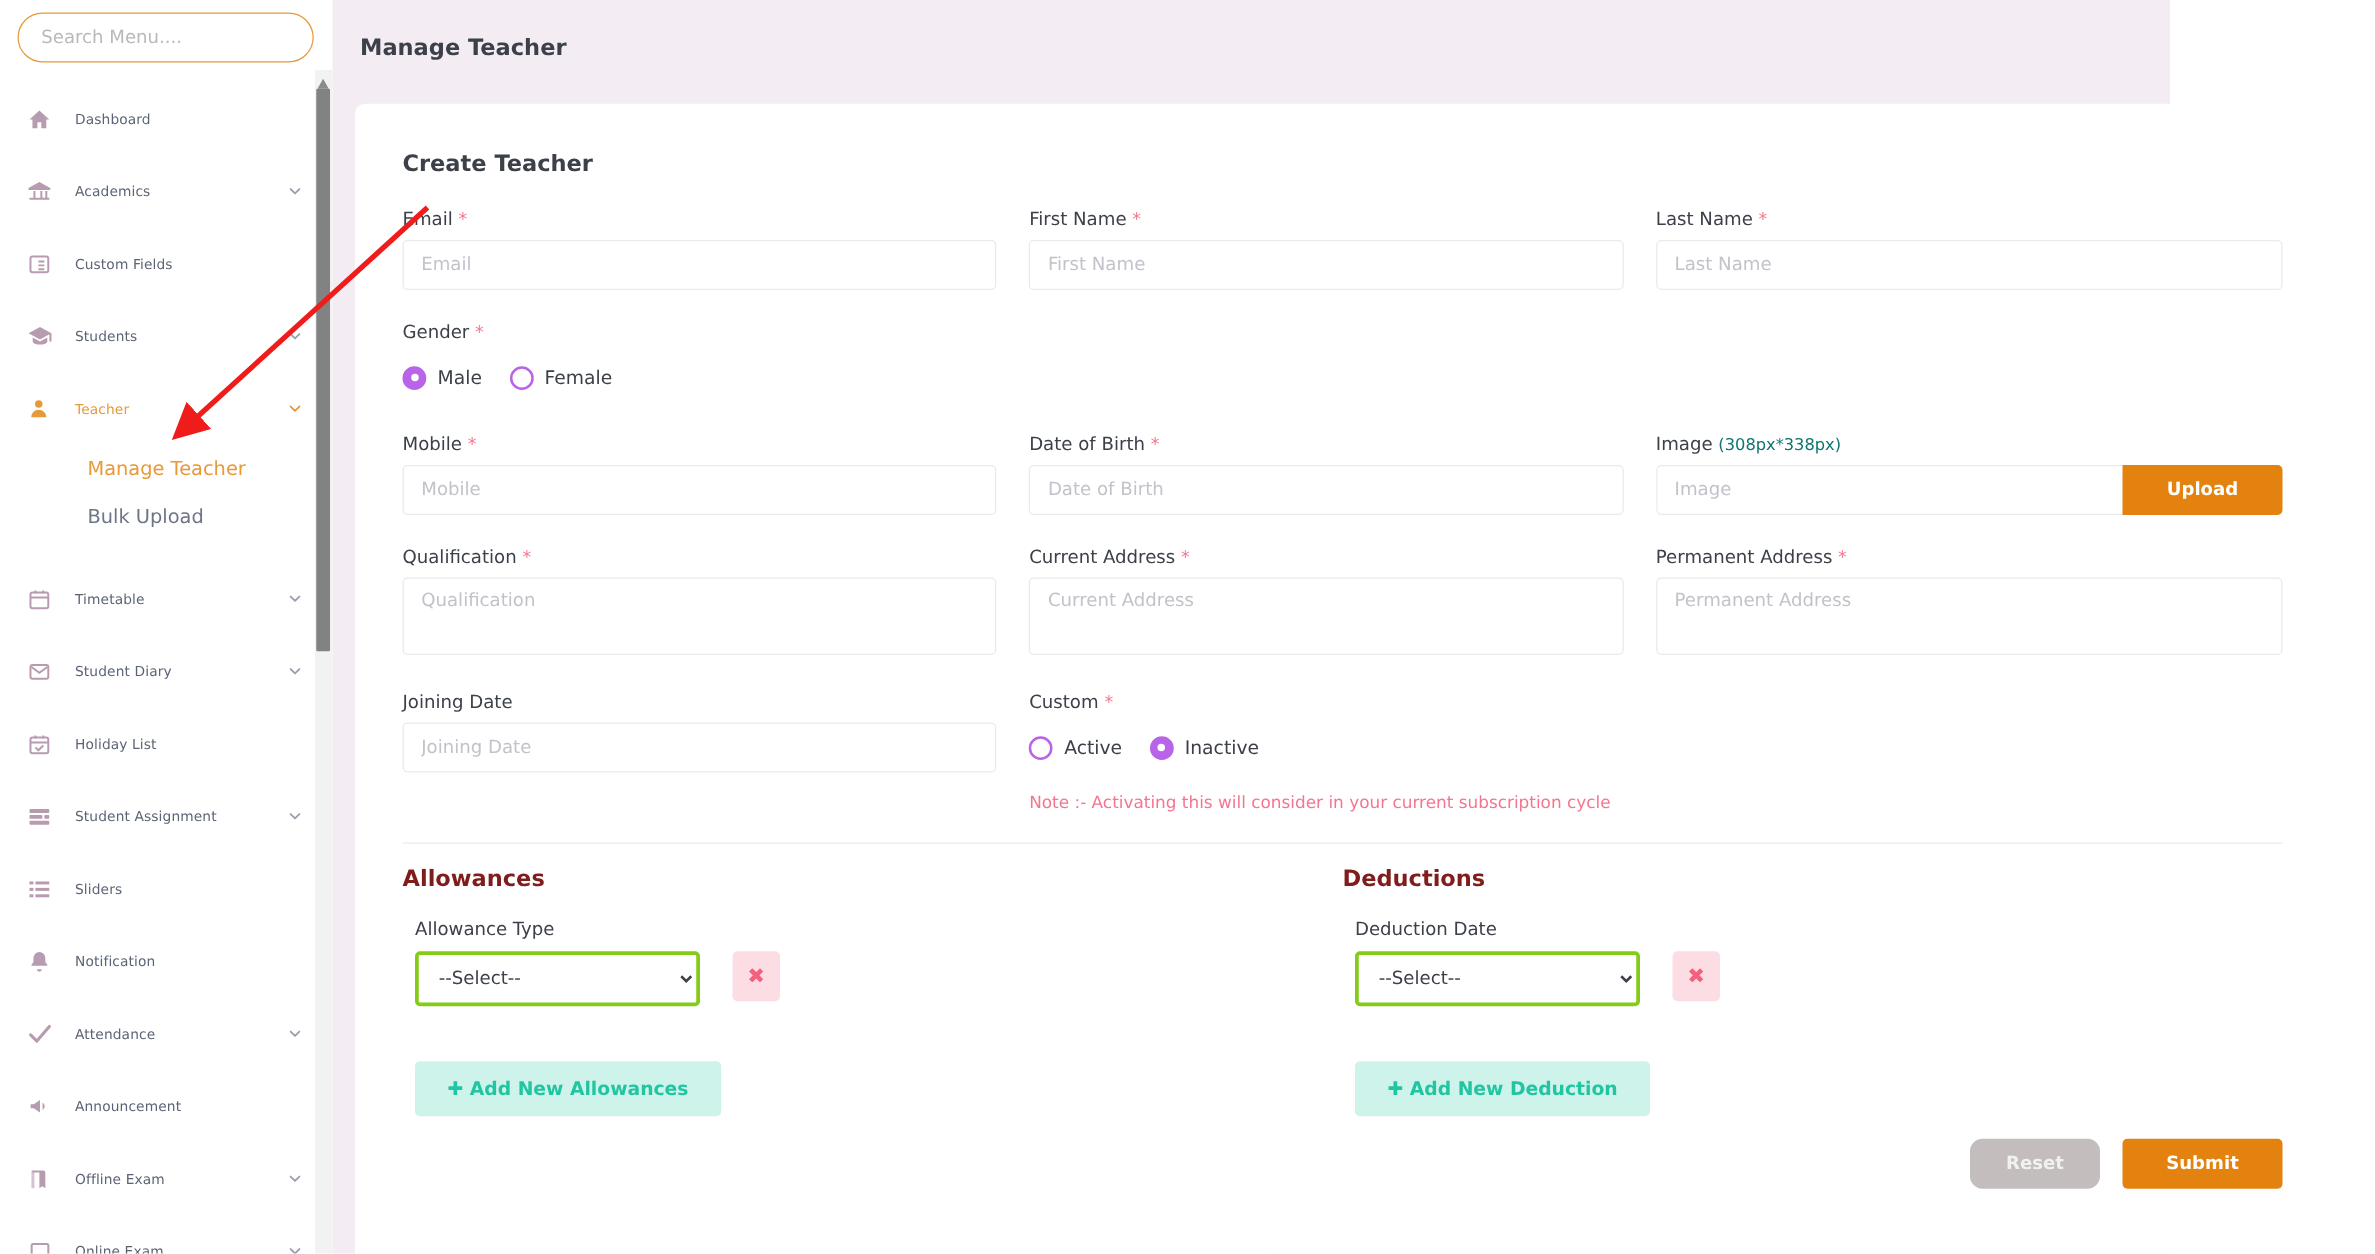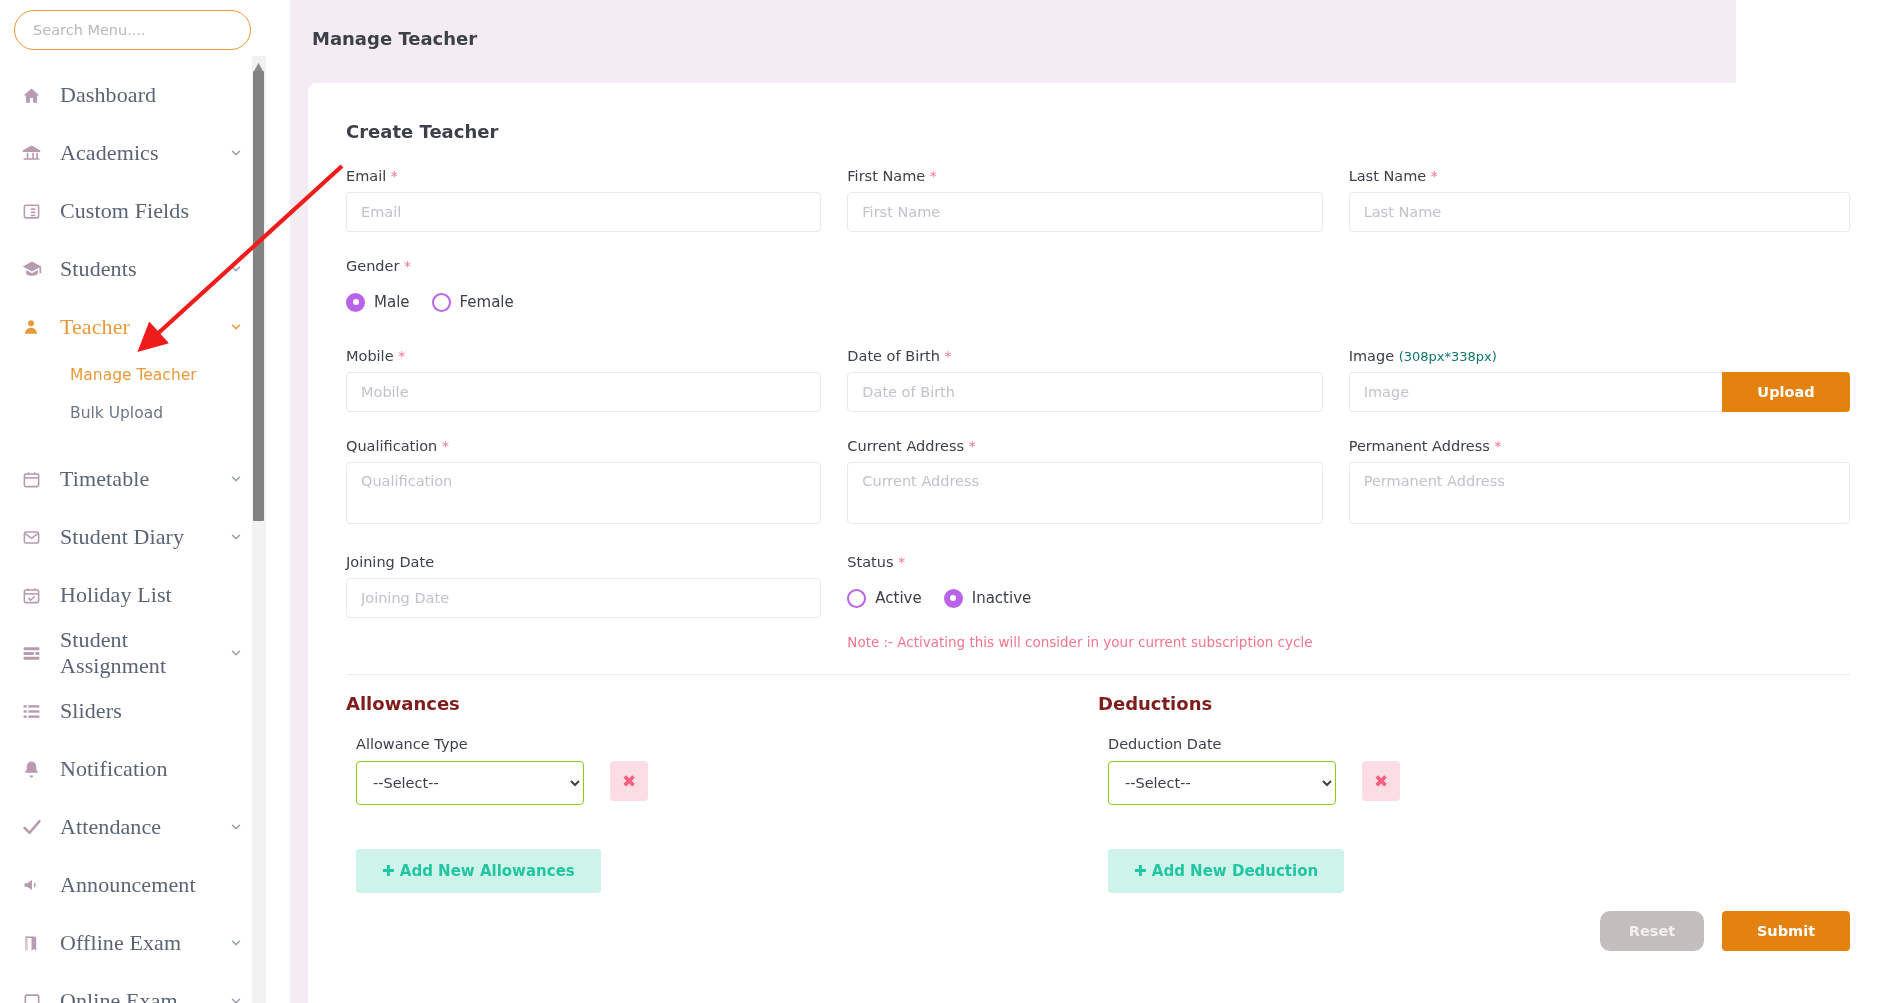--- a/index.html
+++ b/index.html
@@ -4,21 +4,21 @@
 <title>Manage Teacher</title>
 <style>
   * { box-sizing: border-box; }
   html, body {
     margin: 0; padding: 0;
     width: 1900px; height: 1003px;
     overflow: hidden;
     font-family: "DejaVu Sans", "Liberation Sans", sans-serif;
     background: #ffffff;
   }
-  #root { position: relative; width: 1736px; height: 1003px; display: flex; gap: 24px; }
+  #root { position: relative; width: 1736px; height: 1003px; display: flex; }
 
   
   .sidebar {
     width: 266px; min-width: 266px; height: 1003px;
     background: #ffffff;
     position: relative;
     overflow: hidden;
   }
   .search-wrap { padding: 10px 14px 6px 14px; }
   .search-input {
@@ -43,25 +43,24 @@
     position: relative;
   }
   .menu-icon {
     width: 28px; min-width: 28px;
     display: flex; align-items: center; justify-content: flex-start;
     color: #b79bb0;
   }
   .menu-icon svg { display: block; }
   .menu-label {
     flex: 1;
-    font-size: 22px;
+    font-size: 11px;
     color: #5b6475;
     letter-spacing: .1px;
     padding-left: 10px;
-    font-family: Liberation Serif, serif;
   }
   .menu-item.active .menu-label { color: #e8993a; }
   .menu-item.active .menu-icon { color: #e8993a; }
   .chev {
     width: 16px; height: 16px; color: #9aa1ae;
     display: flex; align-items: center; justify-content: center;
   }
   .menu-item.active .chev { color: #e8993a; }
 
   .submenu-item {
@@ -197,21 +196,21 @@
 
   
   .ad-wrap { display: flex; padding-top: 18px; }
   .ad-col { width: 50%; }
   .ad-title { font-size: 18px; font-weight: bold; color: #7f1d1d; margin-bottom: 22px; }
   .ad-body { padding-left: 10px; }
   .ad-label { font-size: 14.5px; color: #3c4049; margin-bottom: 9px; display: block; }
   .ad-row { display: flex; align-items: flex-start; }
   .sel {
     width: 228px; height: 44px;
-    border: 1px solid #84cc16;
+    border: 3px solid #84cc16;
     border-radius: 4px;
     padding: 0 12px;
     font-size: 14.5px; color: #3c4049;
     background: #fff;
     outline: none;
     font-family: "DejaVu Sans", "Liberation Sans", sans-serif;
   }
   .btn-x {
     width: 38px; height: 40px; margin-left: 26px;
     background: #fcdde3; border: none; border-radius: 4px;
@@ -626,21 +625,21 @@
             <div class="field">
               <label class="flabel">
                 <span>Joining Date</span>
               </label>
               <input class="inp" type="text" placeholder="Joining Date" style="">
             </div>
           </div>
           <div class="col">
             <div class="field">
               <label class="flabel">
-                <span>Status</span>
+                <span>Custom</span>
                 <span class="req">*</span>
               </label>
               <div class="radio-row">
                 <div class="radio-opt">
                   <span class="radio"></span>
                   <span class="radio-label">Active</span>
                 </div>
                 <div class="radio-opt">
                   <span class="radio checked"></span>
                   <span class="radio-label">Inactive</span>

